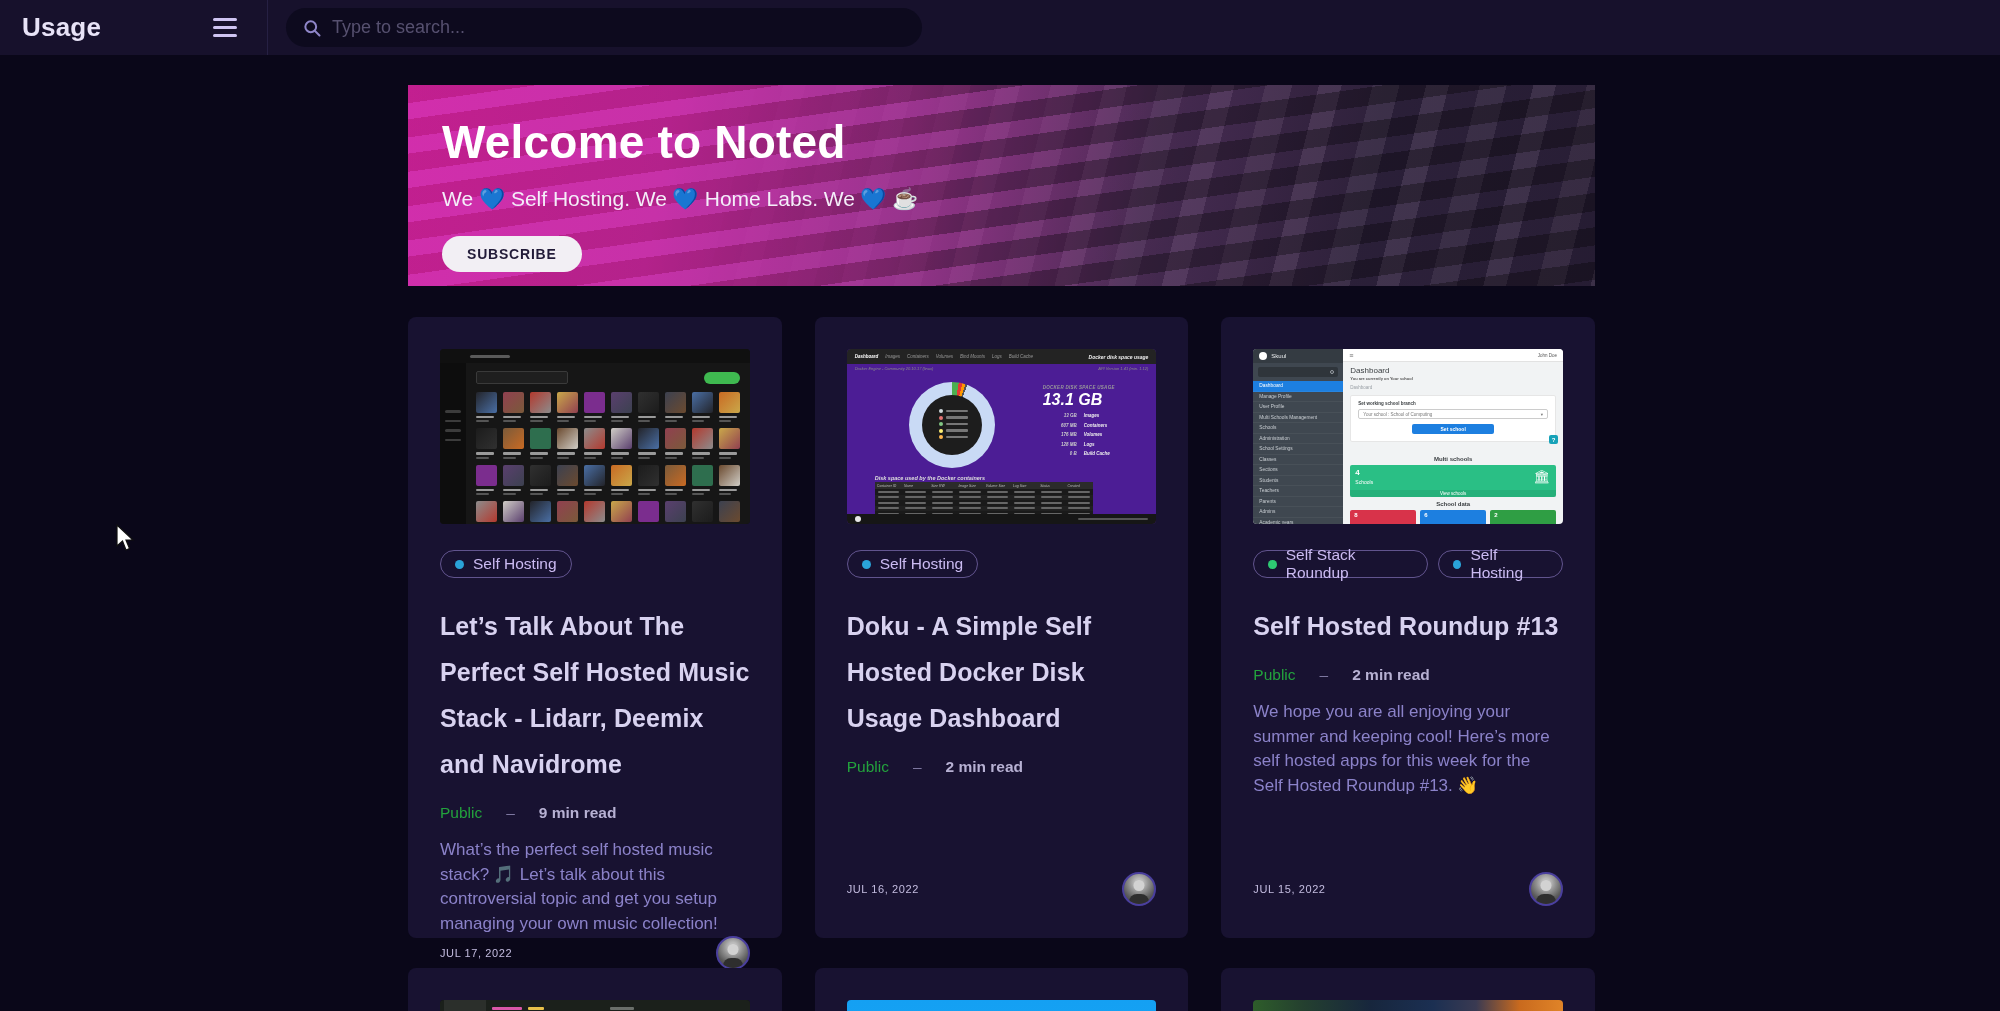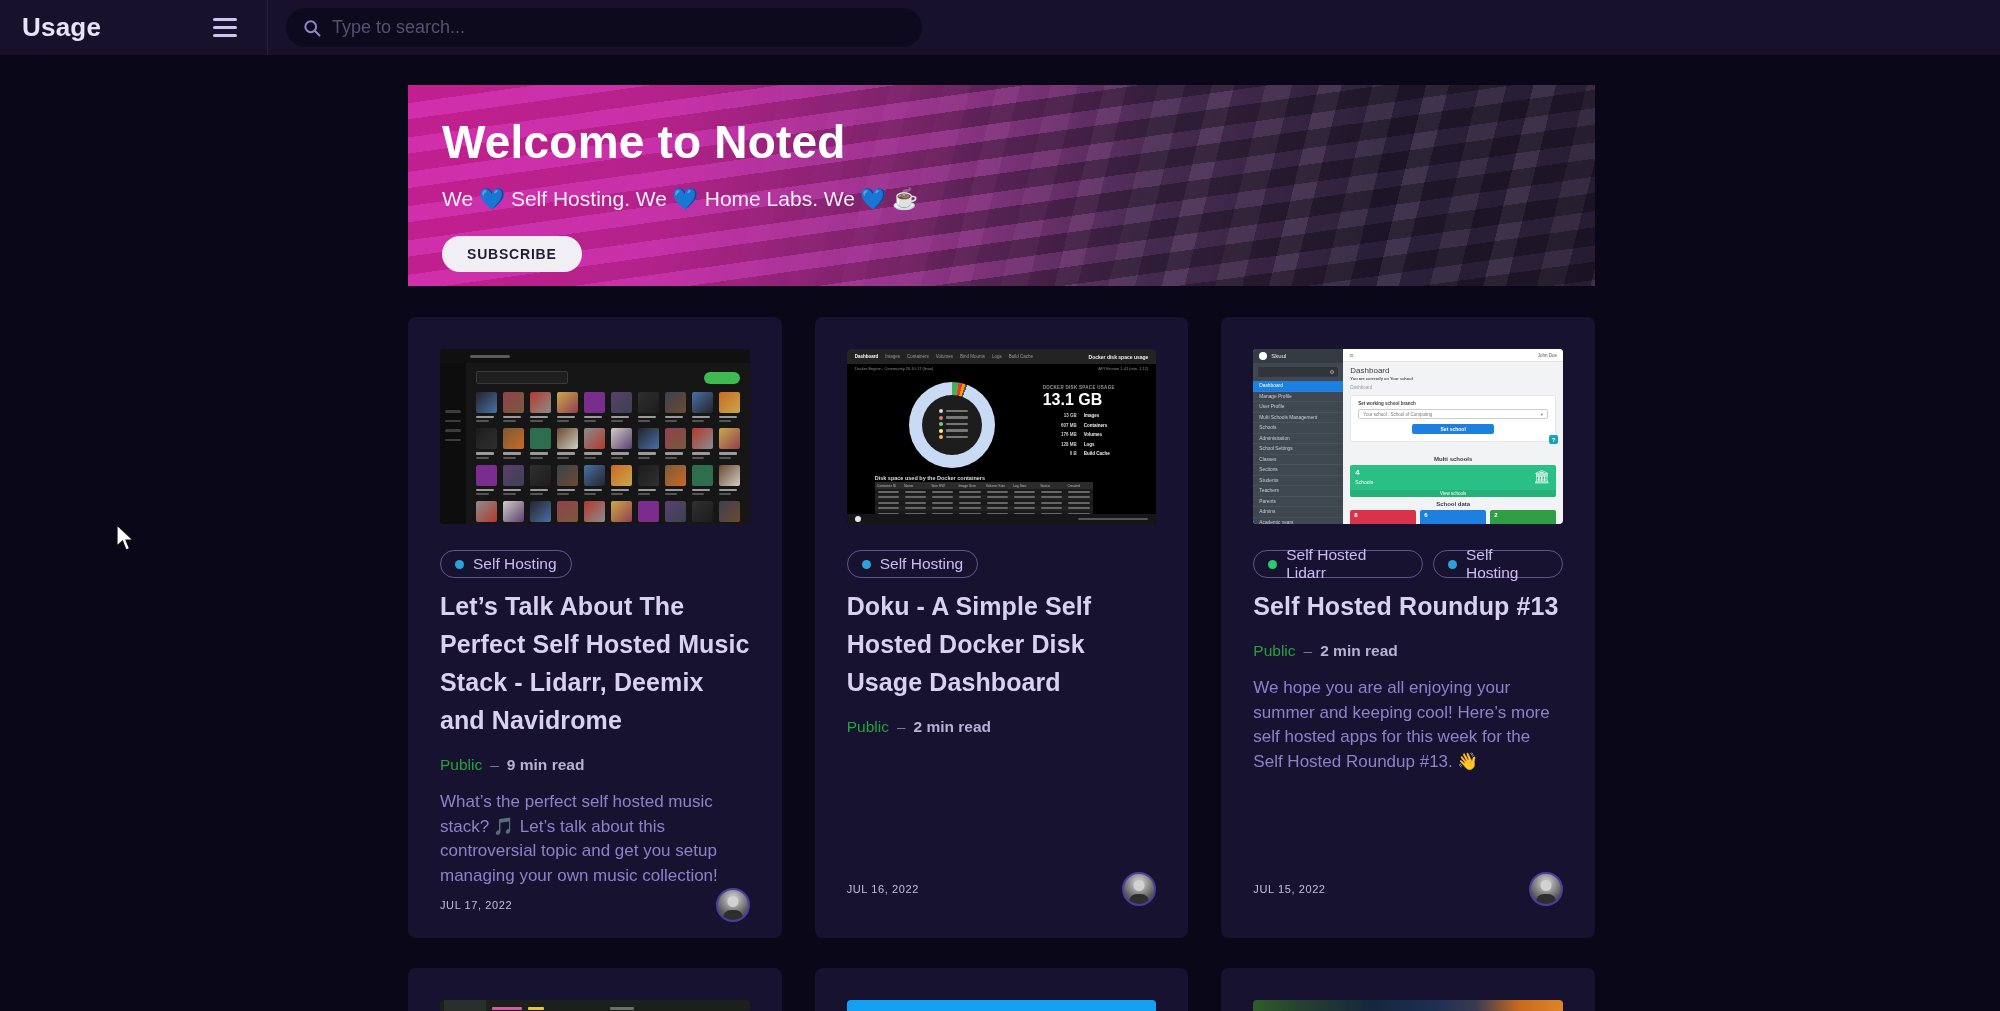--- a/index.html
+++ b/index.html
@@ -41,22 +41,22 @@
   .card { flex:1 1 0; background:#181231; border-radius:8px; padding:32px; display:flex; flex-direction:column; cursor:pointer; }
   .row-1 .card { height:621px; }
   .row-2 .card { height:250px; }
   .thumb { width:100%; height:175px; border-radius:4px; overflow:hidden; position:relative; flex:0 0 auto; }
 
   .tags-row { display:flex; gap:10px; margin-top:26px; }
   .tag-pill { display:inline-flex; align-items:center; gap:9px; height:28px; padding:0 14px;
     border:1.5px solid rgba(158,138,219,0.55); border-radius:15px; color:#cbbbf2; font-size:15.5px; }
   .tag-dot { width:9px; height:9px; border-radius:50%; }
 
-  .card-title { margin-top:9px; color:#d8d2f0; font-size:25px; font-weight:700; line-height:38px; letter-spacing:0.1px; }
-  .meta-row { margin-top:17px; display:flex; align-items:center; gap:8px; font-size:15.5px; }
+  .card-title { margin-top:25px; color:#d8d2f0; font-size:25px; font-weight:700; line-height:46px; letter-spacing:0.1px; }
+  .meta-row { margin-top:17px; display:flex; align-items:center; gap:24px; font-size:15.5px; }
   .meta-visibility { color:#23a23d; font-weight:500; }
   .meta-sep { color:#7d77a0; }
   .meta-read { color:#b7b1d3; font-weight:600; }
   .card-desc { margin-top:16px; color:#8b82c9; font-size:17px; line-height:24.5px; }
   .card-footer { margin-top:auto; display:flex; align-items:center; justify-content:space-between; }
   .card-date { color:#c3bcdf; font-size:11px; letter-spacing:0.6px; font-weight:500; }
   .avatar { width:34px; height:34px; border-radius:50%; border:2px solid #4a3f9e; overflow:hidden; position:relative;
     background:radial-gradient(circle at 50% 30%, #bdbdbd 0 16%, #8f8f8f 38%, #5a5a5a 66%, #3a3a3a 100%); cursor:pointer; }
   .avatar::after { content:""; position:absolute; left:50%; bottom:-4px; transform:translateX(-50%);
     width:20px; height:14px; border-radius:8px 8px 0 0; background:#2e2e2e; }
@@ -72,21 +72,21 @@
   .nv-main { position:absolute; left:26px; right:0; top:14px; bottom:0; background:#161616; padding:8px 10px 0; }
   .nv-top { display:flex; align-items:center; justify-content:space-between; margin-bottom:8px; }
   .nv-search { width:92px; height:13px; background:#1f1f1f; border:1px solid #3a3a3a; border-radius:2px; }
   .nv-btn { width:36px; height:12px; background:#3fb950; border-radius:7px; }
   .nv-grid { display:grid; grid-template-columns:repeat(10,1fr); gap:6px; }
   .nv-cell .nv-cov { width:100%; aspect-ratio:1/1; border-radius:2px; }
   .nv-cell .nv-l1 { width:85%; height:2.5px; background:#9a9a9a; margin-top:3px; border-radius:1px; }
   .nv-cell .nv-l2 { width:60%; height:2px; background:#555; margin-top:2px; border-radius:1px; }
 
   
-  .dk { background:#000000; font-family:"Liberation Sans",sans-serif; }
+  .dk { background:#4c1d95; font-family:"Liberation Sans",sans-serif;font-style:italic; }
   .dk-top { height:15px; background:#232323; display:flex; align-items:center; justify-content:space-between; padding:0 8px; }
   .dk-tabs { display:flex; gap:7px; }
   .dk-tabs span { font-size:4.5px; color:#9a9a9a; white-space:nowrap; }
   .dk-tabs span:first-child { color:#ffffff; font-weight:700; }
   .dk-title-r { font-size:5px; color:#eeeeee; font-weight:700; }
   .dk-sub { display:flex; justify-content:space-between; padding:2px 8px; }
   .dk-sub span { font-size:4px; color:#8a8a8a; }
   .dk-donut { position:absolute; left:62px; top:33px; width:86px; height:86px; border-radius:50%;
     background:conic-gradient(#4caf50 0 9deg, #e53935 9deg 14deg, #ff9800 14deg 18deg, #555 18deg 21deg, #c9daf5 21deg 360deg); }
   .dk-donut::after { content:""; position:absolute; inset:13px; border-radius:50%; background:#1d1d1d; }
@@ -630,21 +630,21 @@
           <div class="sk-stats">
               <div class="sk-stat" style="background: rgb(216, 51, 74);">8</div>
               <div class="sk-stat" style="background: rgb(29, 127, 224);">6</div>
               <div class="sk-stat" style="background: rgb(47, 158, 68);">2</div>
             </div>
         </div>
       </div>
       <div class="tags-row">
         <span class="tag-pill">
           <span class="tag-dot" style="background: rgb(46, 201, 115);"></span>
-          <span>Self Hosted Lidarr</span>
+          <span>Self Stack Roundup</span>
         </span>
         <span class="tag-pill">
           <span class="tag-dot" style="background: rgb(42, 163, 216);"></span>
           <span>Self Hosting</span>
         </span>
       </div>
       <div class="card-title">Self Hosted Roundup #13</div>
       <div class="meta-row">
         <span class="meta-visibility">Public</span>
         <span class="meta-sep">–</span>

